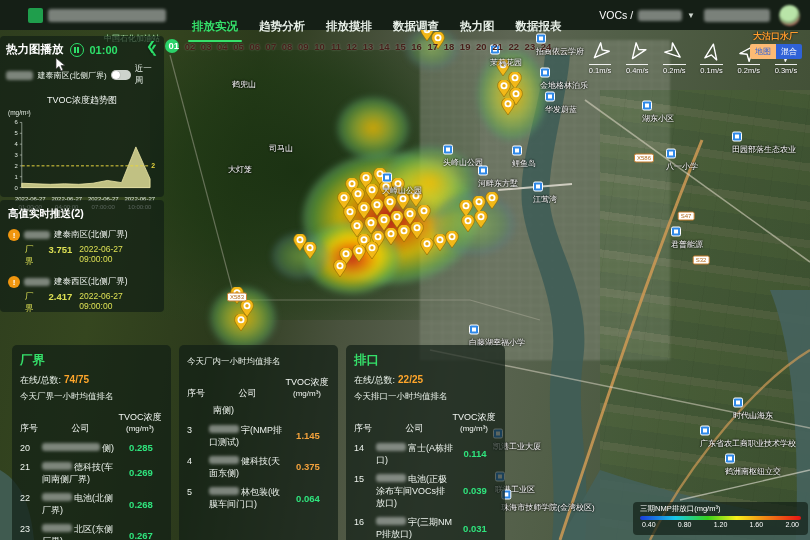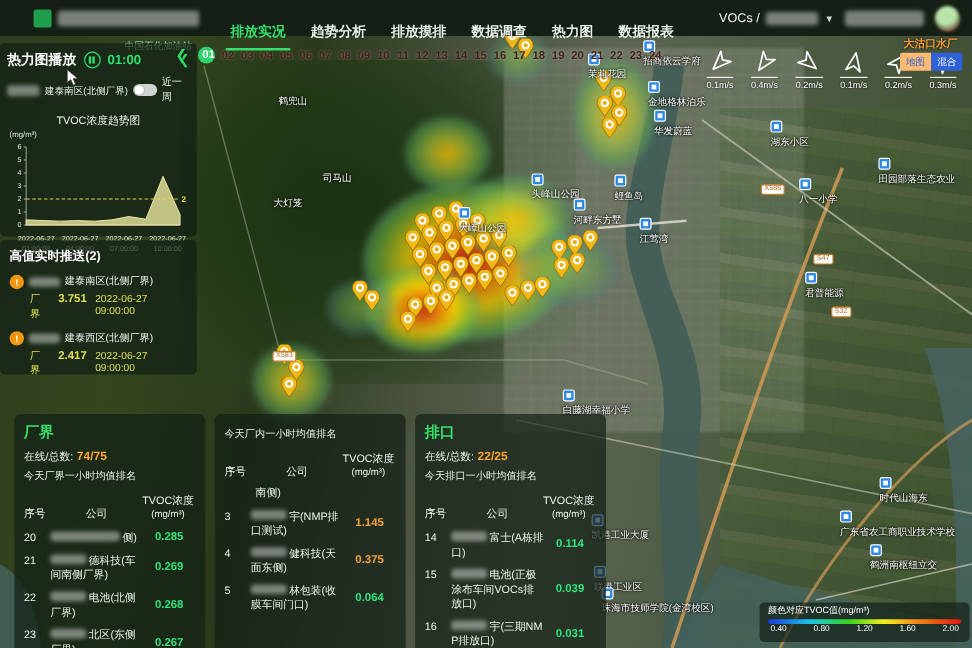--- a/index.html
+++ b/index.html
@@ -674,21 +674,21 @@
         </div>
         <div class="brow">
           <span class="no">16</span>
           <span class="comp"><span class="redact" style="width: 30px; height: 8px; margin-right: 2px;"></span>宇(三期NMP排放口)</span>
           <span class="val" style="color: rgb(47, 228, 125);">0.031</span>
         </div>
       </div>
   </div>
 
   <div id="legend" class="glass">
-    <div id="legend-title">颜色对应TVOC值(mg/m³)</div>
+    <div id="legend-title">三期NMP排放口(mg/m³)</div>
     <div id="legend-bar"></div>
     <div id="legend-ticks">
         <span>0.40</span>
         <span>0.80</span>
         <span>1.20</span>
         <span>1.60</span>
         <span>2.00</span>
       </div>
   </div>
 

